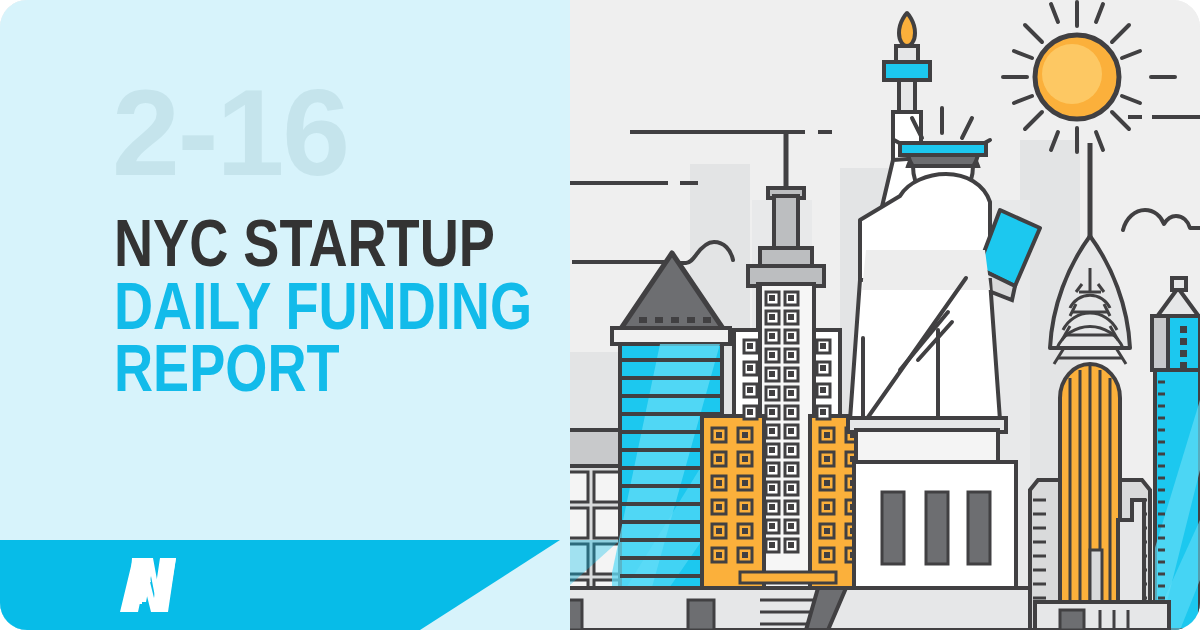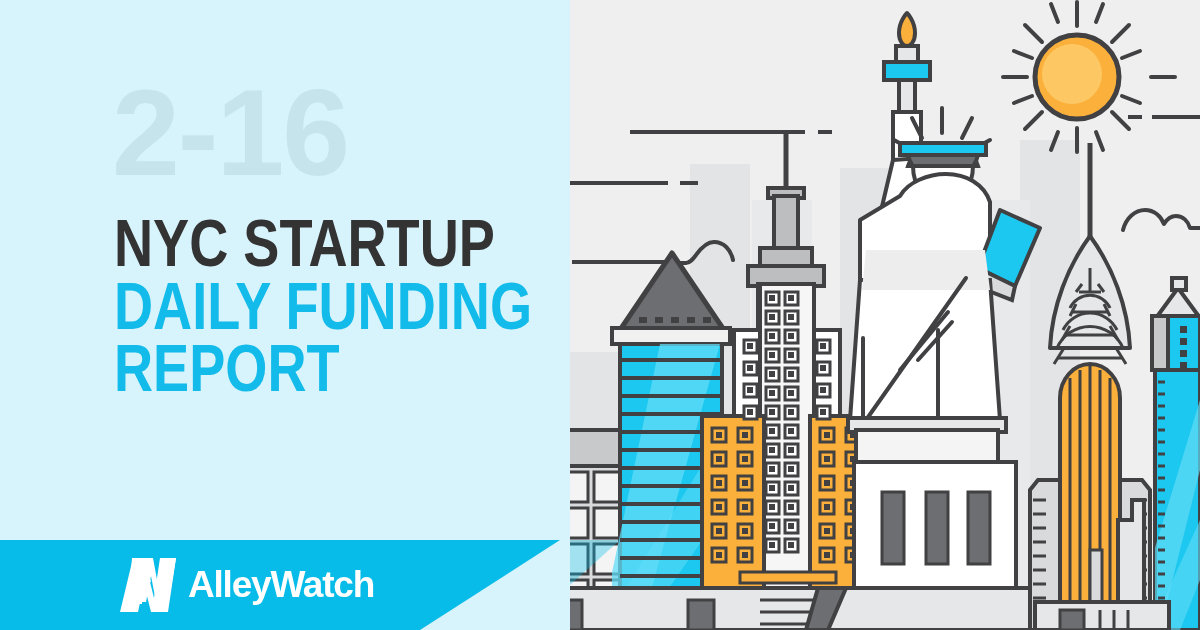--- a/index.html
+++ b/index.html
@@ -4,20 +4,21 @@
 <title>AlleyWatch NYC Startup Daily Funding Report</title>
 <style>
   html,body{margin:0;padding:0;background:#fff;}
   body{font-family:"Liberation Sans", sans-serif;}
 
   #card{
     position:relative;
     width:1200px;height:630px;
     overflow:hidden;
     background:#EFEFEF;
+    border-radius:27px;
   }
 
   
   #left-panel{
     position:absolute;left:0;top:0;width:570px;height:630px;
     background:#D7F3FB;
     z-index:5;
   }
   #date-stamp{
     position:absolute;left:112px;top:72px;
@@ -560,16 +561,15 @@
     <svg id="logo-mark" width="62" height="62" viewBox="0 0 62 62">
 
       <polygon points="12,58 0,58 13,4 25,4 31,28 25,30 19,10 13,40 22,40 22,48 11,48" fill="#ffffff"></polygon>
       <polygon points="4,58 16,58 19,47 9,47" fill="#ffffff"></polygon>
       <path d="M12,4 L24,4 L34,44 L40,4 L50,4 L41,58 L31,58 L24,30 L18,58 L8,58 Z" fill="#ffffff"></path>
 
       <polygon points="24,4 33,4 40,42 46,4 56,4 47,58 38,58 31,22 26,48 17,48" fill="#ffffff"></polygon>
       <polygon points="41,4 50,4 56,4 48,58 40,58" fill="#ffffff"></polygon>
       <rect x="6" y="44" width="16" height="6" fill="#ffffff"></rect>
     </svg>
-    <span id="logo-word">AlleyWatch</span>
   </div>
 
 </div>
 
 </body></html>

